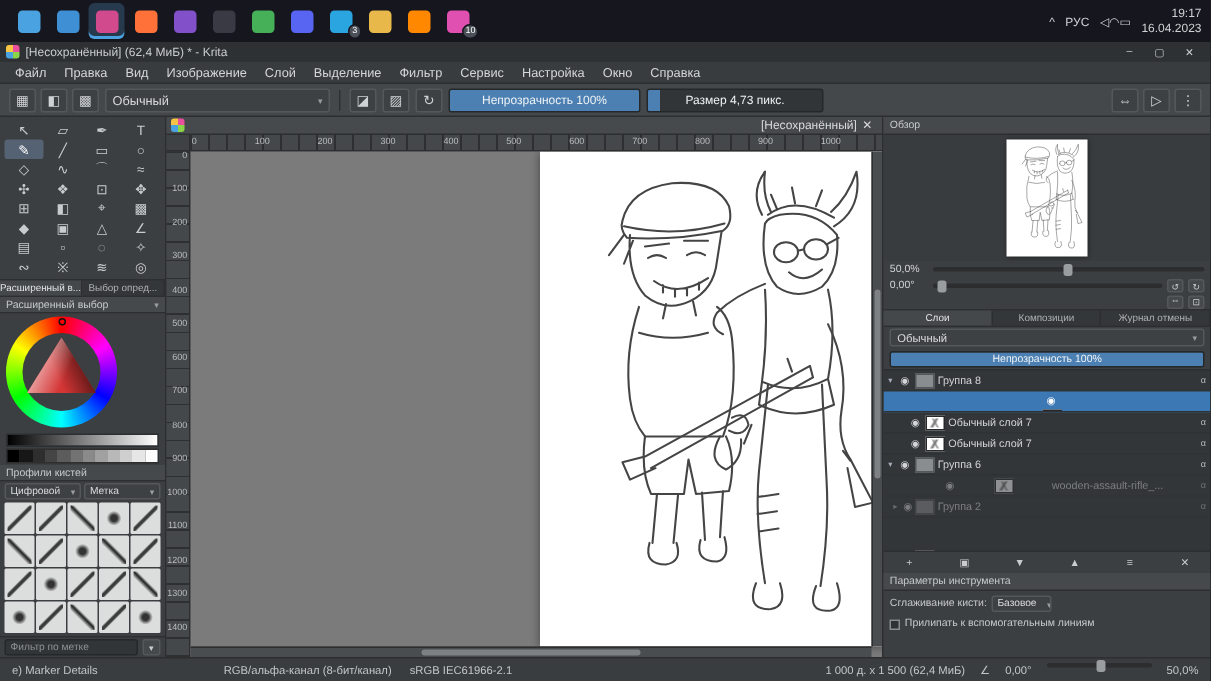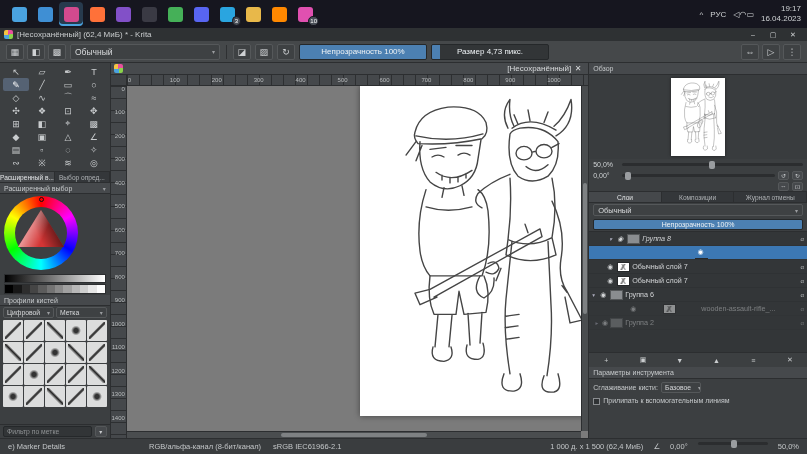--- a/index.html
+++ b/index.html
@@ -187,20 +187,33 @@
   <div class="titlebar">
     <span class="krita-logo"></span>
     <span>[Несохранённый] (62,4 МиБ) * - Krita</span>
     <span class="win-btns" id="win-btns">
         <span class="win-btn">–</span>
         <span class="win-btn">▢</span>
         <span class="win-btn">✕</span>
       </span>
   </div>
 
+  <div class="menubar" id="menubar">
+      <span class="menu-item">Файл</span>
+      <span class="menu-item">Правка</span>
+      <span class="menu-item">Вид</span>
+      <span class="menu-item">Изображение</span>
+      <span class="menu-item">Слой</span>
+      <span class="menu-item">Выделение</span>
+      <span class="menu-item">Фильтр</span>
+      <span class="menu-item">Сервис</span>
+      <span class="menu-item">Настройка</span>
+      <span class="menu-item">Окно</span>
+      <span class="menu-item">Справка</span>
+    </div>
 
   <div class="toolbar">
     <span id="tbar-left" style="display:flex;gap:3px">
         <span class="tbtn">▦</span>
         <span class="tbtn">◧</span>
         <span class="tbtn">▩</span>
       </span>
     <div class="combo blend">
         <span>Обычный</span>
       </div>
@@ -438,21 +451,21 @@
             <span>Обычный</span>
           </div>
       </div>
       <div class="layers-opacity-row">
         <div class="slider">
           <div class="fill"></div>
           <span class="s-label" style="font-size:7px"><span>Непрозрачность</span> <span>100%</span></span>
         </div>
       </div>
       <div class="layer-list" id="layer-list">
-          <div class="layer-row" style="padding-left: 20px; font-style: italic;">
+          <div class="layer-row" style="padding-left: 3px;">
             <span class="caret">▾</span>
             <span class="eye">◉</span>
             <span class="thumb folder"></span>
             <span class="lname">Группа 8</span>
             <span class="lbadge">α</span>
           </div>
           <div class="layer-row selected" style="padding-left: 10px; flex-direction: column;">
             <span class="caret"></span>
             <span class="eye">◉</span>
             <span class="thumb art"></span>

